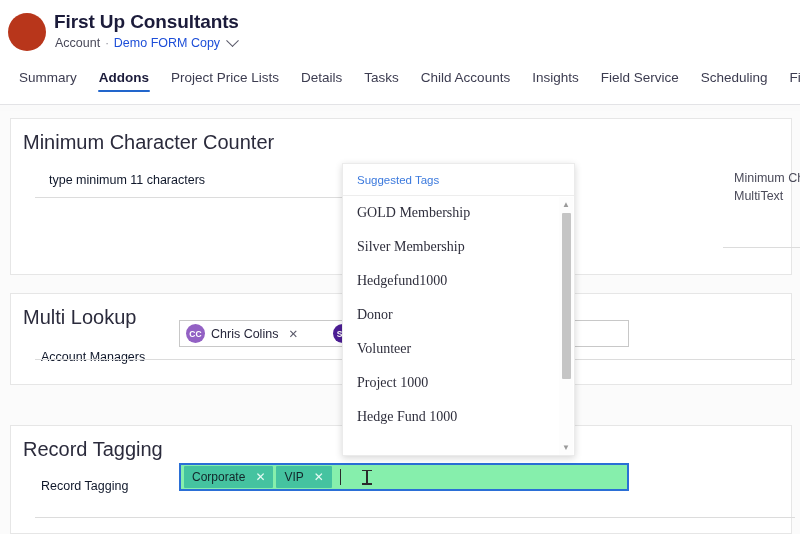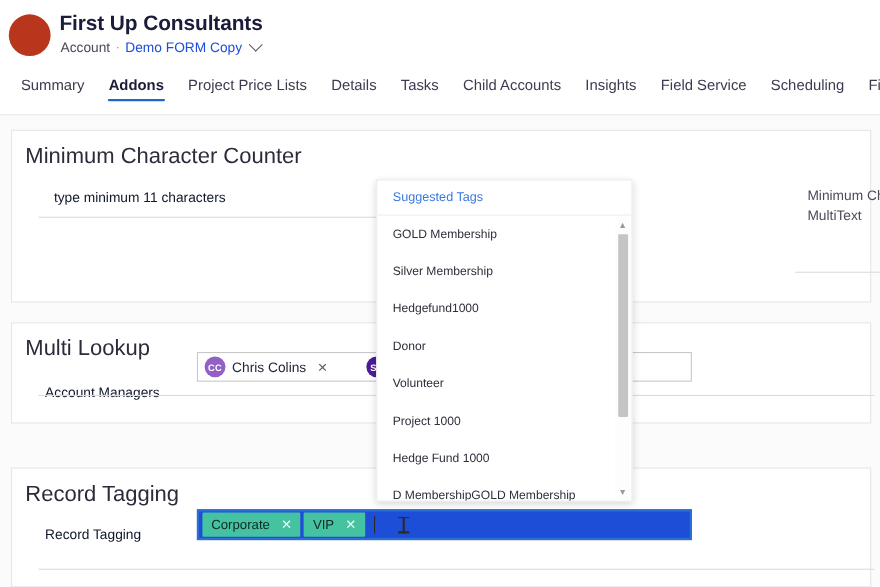--- a/index.html
+++ b/index.html
@@ -216,21 +216,21 @@
 
   
   #rt-label  { left: 30px; top: 53px; }
   #rt-line   { left: 24px; top: 91px; width: 760px; }
 
   .tag-box {
     position: absolute;
     left: 168px; top: 37px;
     width: 450px; height: 28px;
     border: 2px solid #22c55e;
-    background: #1d4ed8;
+    background: #86efac;
     display: flex;
     align-items: center;
     padding: 4px 3px;
     gap: 3px;
   }
   .tag-chip {
     height: 22px;
     background: #45c3a0;
     display: flex;
     align-items: center;
@@ -296,24 +296,25 @@
   .suggest-list {
     position: relative;
     height: 260px;
     overflow: hidden;
   }
   .suggest-item {
     height: 34px;
     display: flex;
     align-items: center;
     padding-left: 14px;
-    font-size: 11px;
+    font-size: 14px;
     color: #2e2e3c;
     white-space: nowrap;
     cursor: pointer;
+    font-family: Liberation Serif, serif;
   }
   .suggest-scrollbar {
     position: absolute;
     right: 1px; top: 33px;
     width: 14px;
     height: 259px;
     background: #fdfdfd;
     z-index: 51;
   }
   .sb-arrow {
@@ -423,21 +424,20 @@
   <div class="suggest-popup">
     <div class="suggest-header" style="color: rgb(59, 121, 221);">Suggested Tags</div>
     <div class="suggest-list">
       <div class="suggest-item">GOLD Membership</div>
       <div class="suggest-item">Silver Membership</div>
       <div class="suggest-item">Hedgefund1000</div>
       <div class="suggest-item">Donor</div>
       <div class="suggest-item">Volunteer</div>
       <div class="suggest-item">Project 1000</div>
       <div class="suggest-item">Hedge Fund 1000</div>
-      <div class="suggest-item">D MembershipGOLD Membership</div>
     </div>
     <div class="suggest-scrollbar">
       <div class="sb-arrow up">▲</div>
       <div class="sb-thumb"></div>
       <div class="sb-arrow down">▼</div>
     </div>
   </div>
 
 </div>
 

